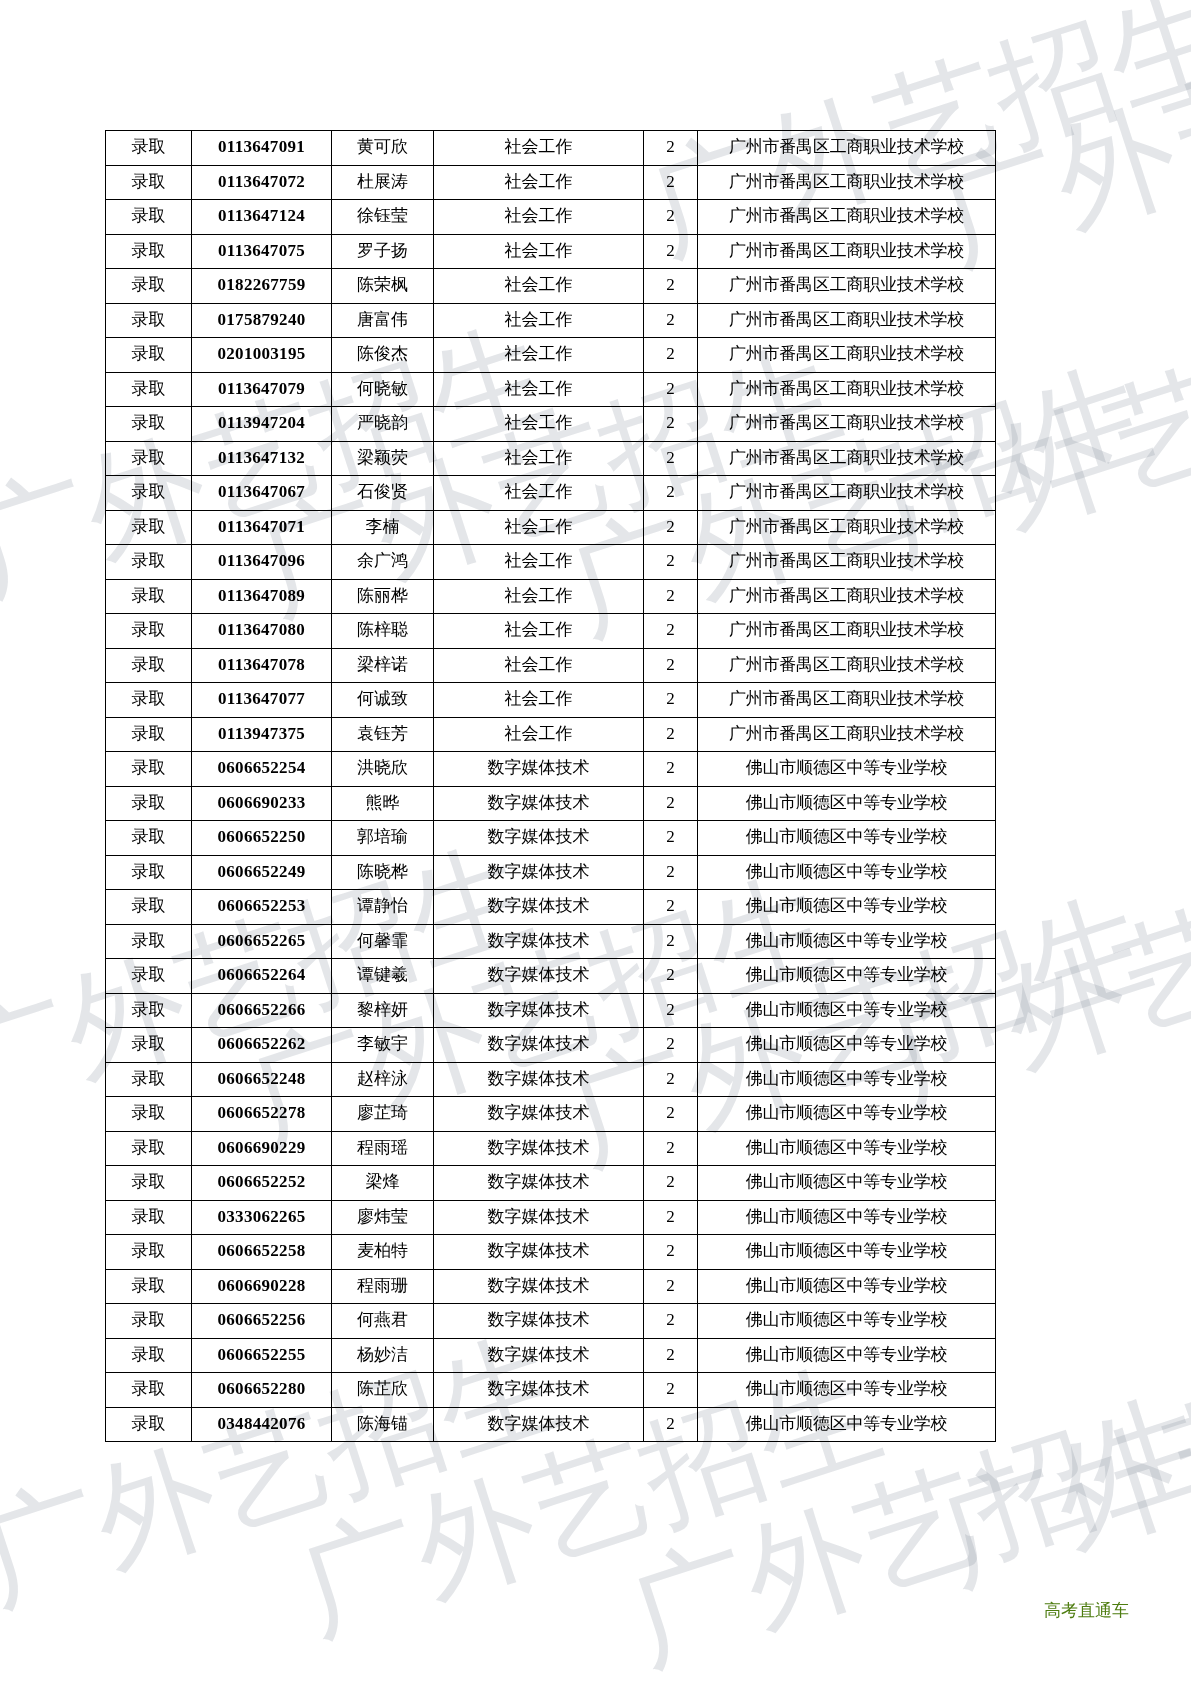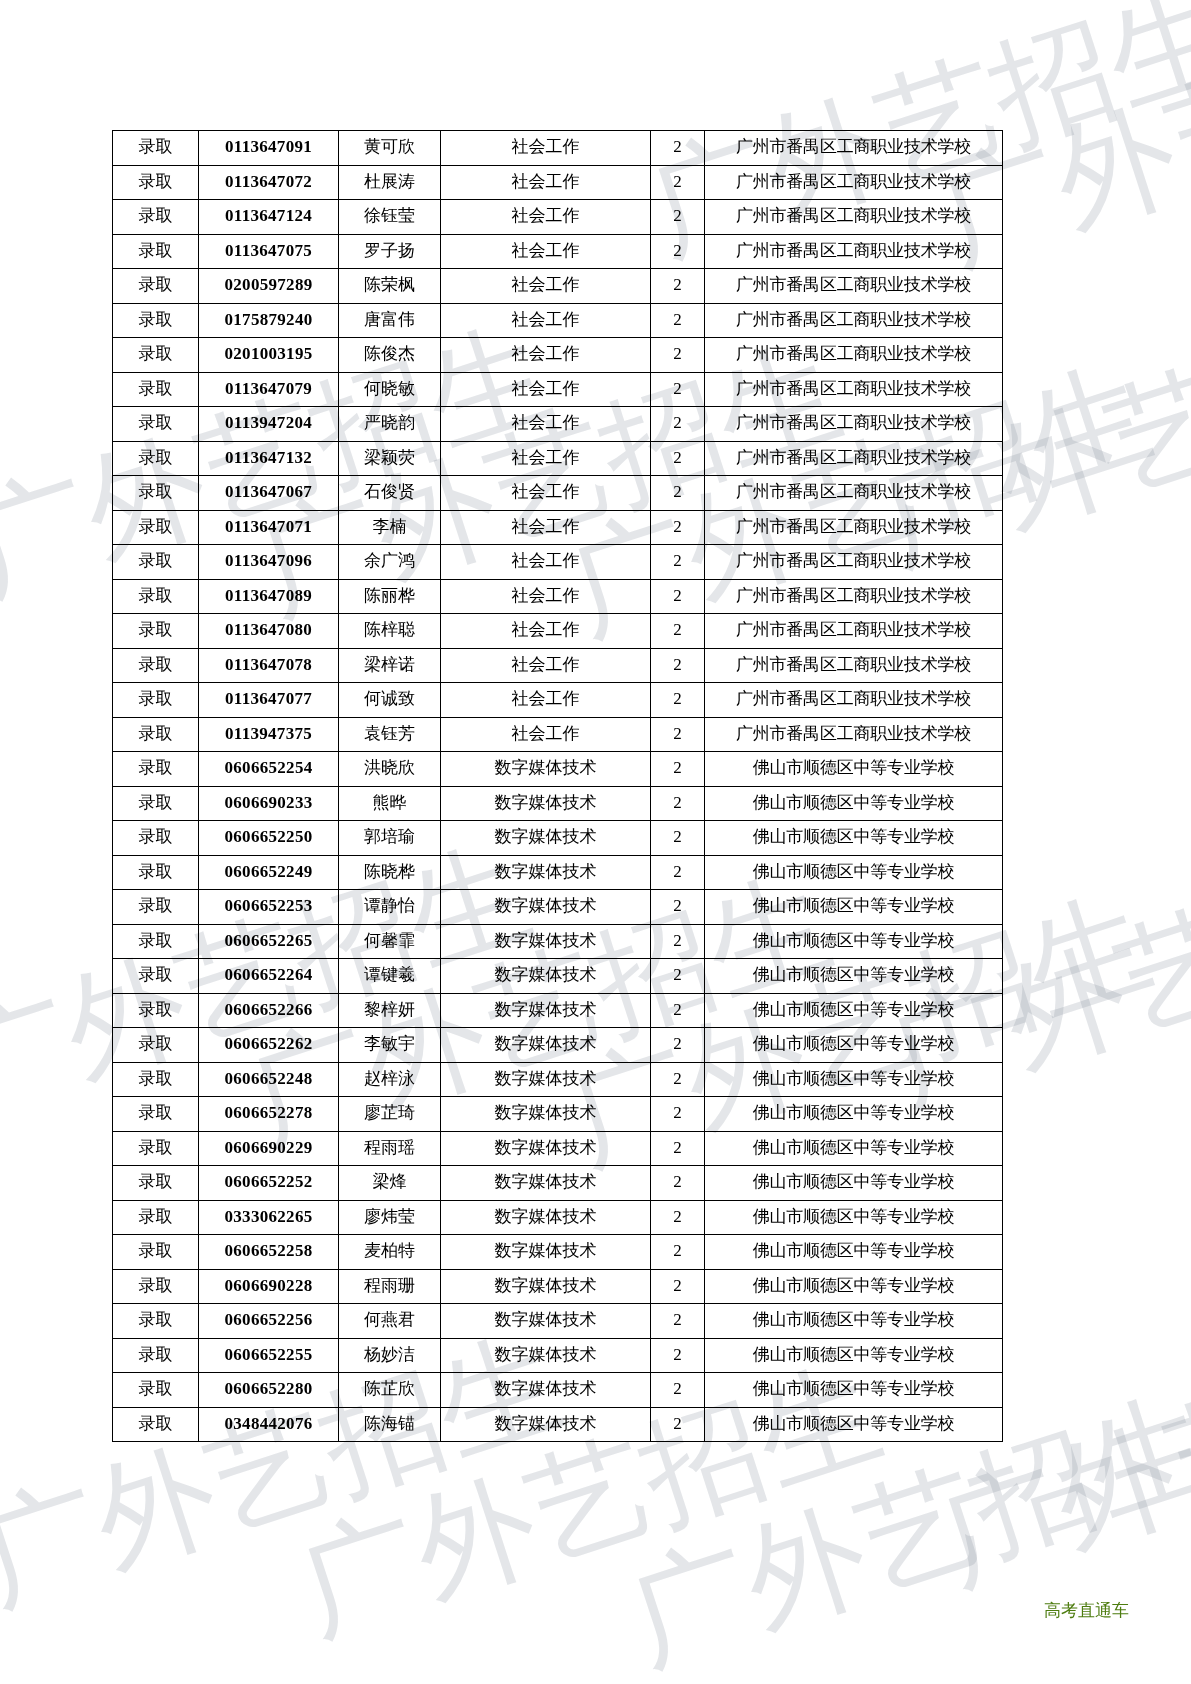--- a/index.html
+++ b/index.html
@@ -28,21 +28,21 @@
     color: rgba(120, 130, 145, 0.20);
     font-family: "Liberation Serif", "DejaVu Serif", serif;
     font-weight: 400;
     white-space: nowrap;
     transform-origin: center center;
   }
 
   
   #doc-table-wrap {
     position: absolute;
-    left: 112px;
+    left: 105px;
     top: 130px;
     width: 890px;
     z-index: 10;
   }
   table.records {
     border-collapse: collapse;
     width: 890px;
     table-layout: fixed;
     background: transparent;
   }
@@ -143,21 +143,21 @@
         <tr>
           <td>录取</td>
           <td class="idnum">0113647075</td>
           <td>罗子扬</td>
           <td>社会工作</td>
           <td>2</td>
           <td class="school">广州市番禺区工商职业技术学校</td>
         </tr>
         <tr>
           <td>录取</td>
-          <td class="idnum">0200597289</td>
+          <td class="idnum">0182267759</td>
           <td>陈荣枫</td>
           <td>社会工作</td>
           <td>2</td>
           <td class="school">广州市番禺区工商职业技术学校</td>
         </tr>
         <tr>
           <td>录取</td>
           <td class="idnum">0175879240</td>
           <td>唐富伟</td>
           <td>社会工作</td>

